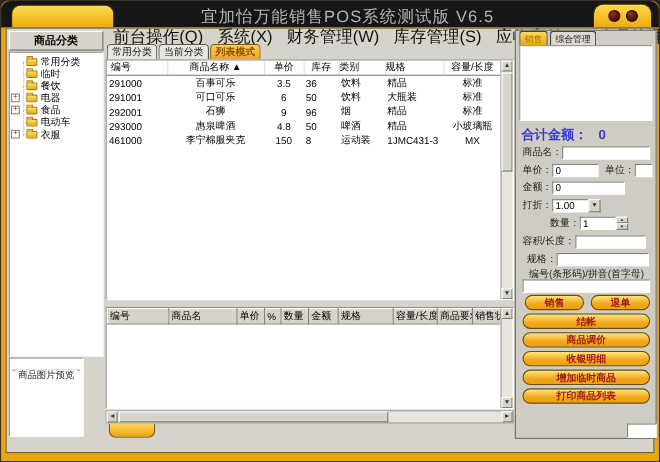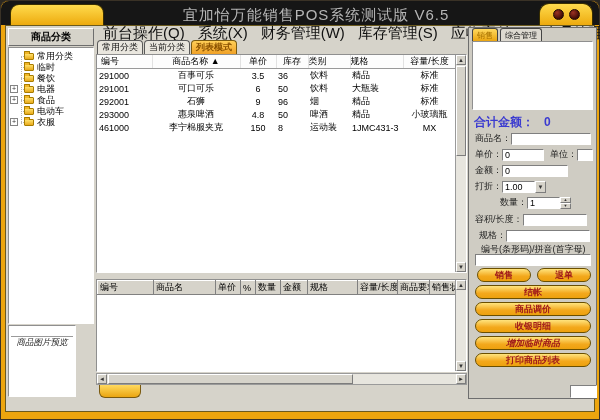--- a/index.html
+++ b/index.html
@@ -38,21 +38,21 @@
   .tree-vline { position:absolute; left:12px; top:8px; height:68px; border-left:1px dotted #b5b5b5; }
   .tree-item { display:flex; align-items:center; height:11px; font-size:9px; position:relative; padding-left:15px; white-space:nowrap; }
   .tree-item::before { content:""; position:absolute; left:12px; top:5px; width:3px; border-top:1px dotted #b5b5b5; }
   .expander { position:absolute; left:1px; top:1px; width:8px; height:8px; border:1px solid #848484; background:#fff;
               font-size:7px; line-height:6px; text-align:center; color:#333; z-index:2; }
   .folder-icon { width:10px; height:7px; flex:none; margin-right:3px; position:relative; border-radius:1px;
                  background:linear-gradient(#ffe06a,#e8a91a); border:1px solid #a87c00; }
   .folder-icon::before { content:""; position:absolute; left:-1px; top:-3px; width:4px; height:2px;
                  background:#f2b626; border:1px solid #a87c00; border-bottom:none; border-radius:1px 1px 0 0; }
   .preview-panel { position:absolute; left:2px; top:299px; width:68px; height:72px; background:#fff;
-                   border:1px solid; border-color:#8f8f8f #ffffff #ffffff #8f8f8f;font-style:italic; }
+                   border:1px solid; border-color:#8f8f8f #ffffff #ffffff #8f8f8f; }
   .preview-label { margin:10px 2px 0; border-top:1px solid #9a9a9a; text-align:center; }
   .preview-label span { position:relative; top:-6px; background:#fff; padding:0 2px; font-size:8.5px; color:#222; }
 
   
   .middle { position:absolute; left:89px; top:0; width:372px; height:373px; }
   .tabs-row { position:absolute; left:2px; top:14px; height:14px; display:flex; gap:1px; }
   .tab { font-size:9px; padding:0 4px; border:1px solid #5a5a5a; border-bottom:none; border-radius:4px 4px 0 0;
          background:#E9E6DE; display:flex; align-items:center; color:#111; }
   .tab.selected { background:linear-gradient(#ffcf57,#f0a127); color:#8a5200; border-color:#7a5a10; font-weight:bold; }
 
@@ -106,21 +106,21 @@
   .combo-arrow { width:11px; height:12px; background:#D6D3CA; border:1px solid; border-color:#ffffff #7c7c7c #7c7c7c #ffffff;
                  font-size:6px; line-height:10px; text-align:center; color:#333; }
   .spin { display:inline-flex; flex-direction:column; }
   .spin div { width:11px; height:6px; background:#D6D3CA; border:1px solid; border-color:#ffffff #7c7c7c #7c7c7c #ffffff;
               font-size:4px; line-height:4px; text-align:center; color:#333; }
   .pill-btn { position:absolute; left:6px; width:116px; height:14px; border-radius:7px;
               background:linear-gradient(#ffe47e,#f3a81c 60%,#eda10e); border:1px solid #6b4f00;
               color:#A01A1A; font-weight:bold; font-size:9px; display:flex; align-items:center; justify-content:center;
               cursor:pointer; white-space:nowrap; }
   .b0 { top:240px; left:8px; width:54px; } .b1 { top:240px; left:68px; width:54px; }
-  .b2 { top:257px; } .b3 { top:274px; } .b4 { top:291px; } .b5 { top:308px;font-style:italic; } .b6 { top:325px; }
+  .b2 { top:257px; } .b3 { top:274px; } .b4 { top:291px; } .b5 { top:308px; } .b6 { top:325px; }
 
   .corner-box { position:absolute; left:564px; top:359px; width:27px; height:13px; background:#fff;
                 border:1px solid; border-color:#7f7f7f #ffffff #ffffff #7f7f7f; }
 
   
   .statusbar { position:absolute; left:1px; right:1px; bottom:1px; height:15px; display:flex; gap:2px; padding:1px 1px; background:#D6D3CA; }
   .status-box { border:1px solid; border-color:#8f8f8f #ffffff #ffffff #8f8f8f; background:#D6D3CA;
                 font-size:9px; color:#111; display:flex; align-items:center; padding:0 3px; white-space:nowrap; overflow:hidden; }
   .sb-user { width:36px; } .sb-empty { width:48px; } .sb-keys { flex:1; } .sb-end { width:30px; }
 </style>

